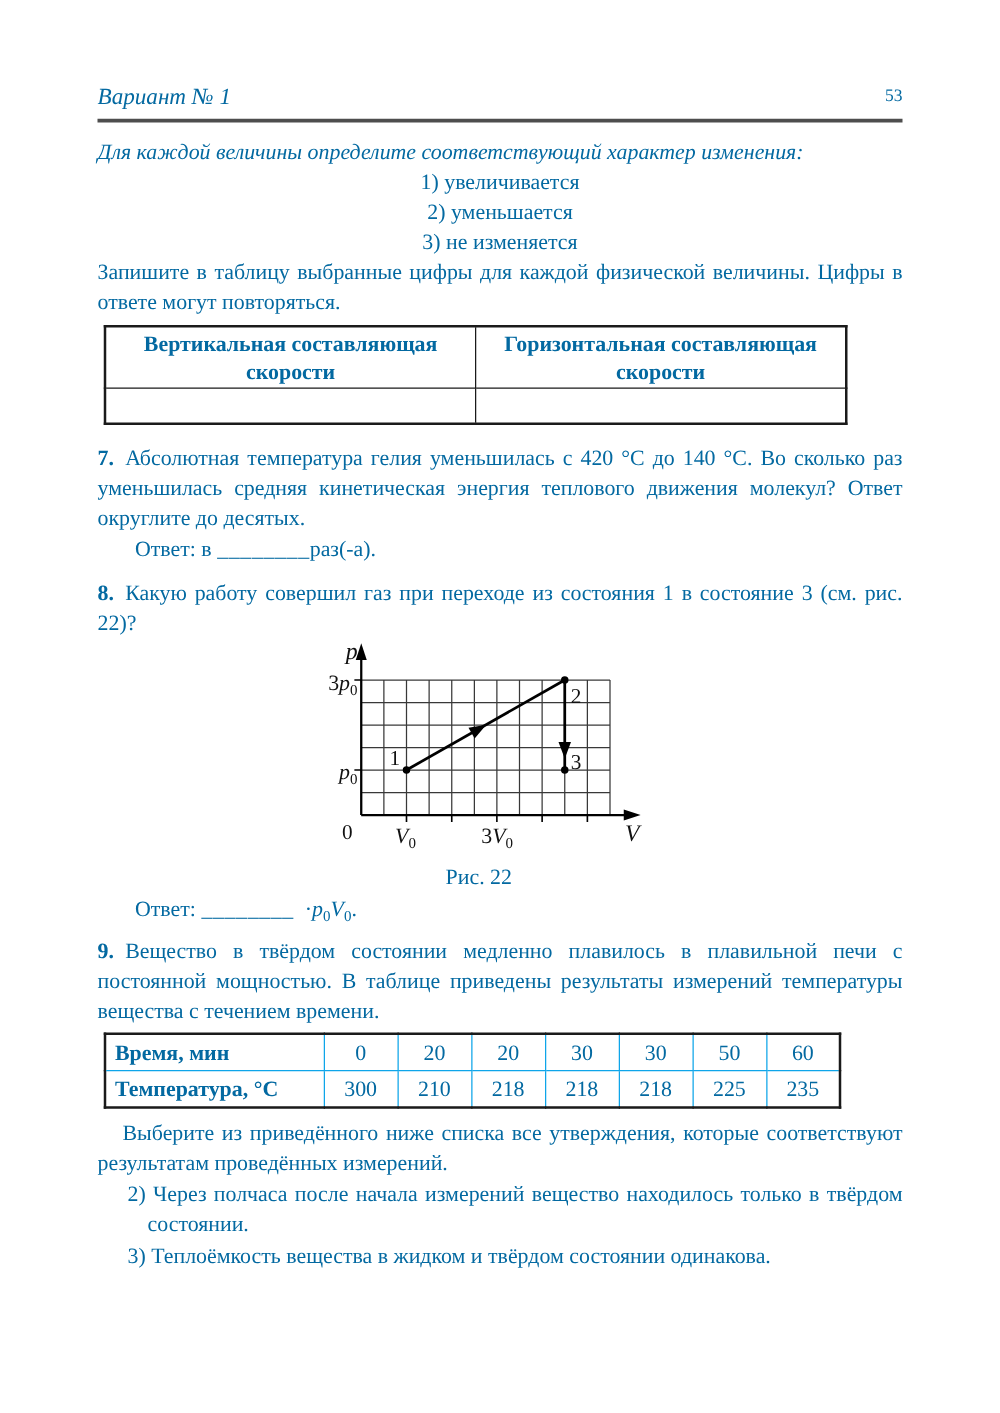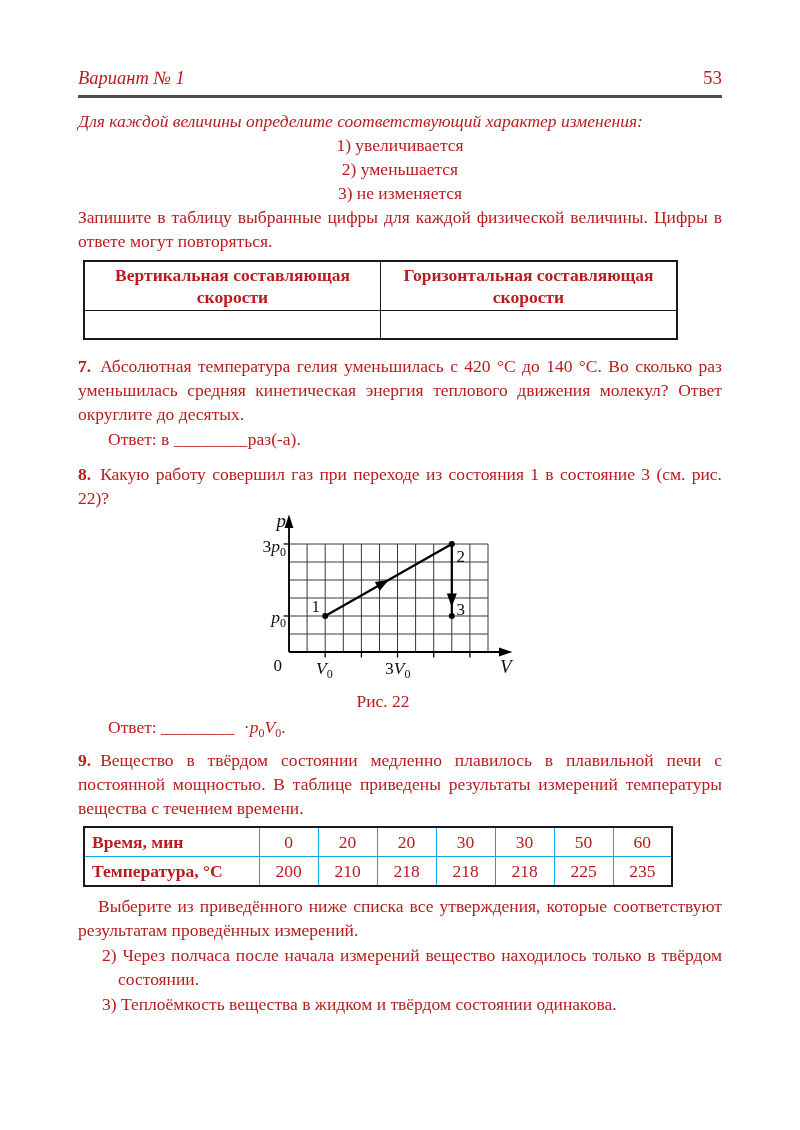--- a/index.html
+++ b/index.html
@@ -5,32 +5,32 @@
   html,body{margin:0;padding:0;background:#ffffff;}
   .page{
     position:relative;
     width:800px;height:1130px;
     box-sizing:border-box;
     padding:66px 78px 0 78px;
     background:#ffffff;
     font-family:"Liberation Serif","DejaVu Serif",serif;
     font-size:17.5px;
     line-height:24px;
-    color:#b91c1c;
+    color:#0369a1;
     overflow:hidden;
   }
   p{margin:0;}
   .just{text-align:justify;}
   .hdr{
     display:flex;justify-content:space-between;align-items:flex-end;
     border-bottom:3px solid #4e4e4e;
     padding-bottom:5px;
   }
   .hdr .variant{font-style:italic;font-size:18.5px;}
-  .hdr .pageno{font-size:19px;}
+  .hdr .pageno{font-size:14px;}
   .p1{margin-top:11px;font-style:italic;}
   .opt{text-align:center;}
   .bnum{font-weight:bold;margin-right:9px;}
   .ansline{margin-left:30px;margin-top:1px;}
   .blank{letter-spacing:0.5px;}
   .it{font-style:italic;}
   .sub{font-size:12px;vertical-align:-4px;line-height:0;}
   table{border-collapse:collapse;border-radius:28px;}
   .t1{margin:7px 0 0 5px;width:595px;table-layout:fixed;border:2px solid #1a1a1a;}
   .t1 th{
@@ -173,21 +173,21 @@
       <td>0</td>
       <td>20</td>
       <td>20</td>
       <td>30</td>
       <td>30</td>
       <td>50</td>
       <td>60</td>
     </tr>
     <tr>
       <th>Температура, °C</th>
-      <td>200</td>
+      <td>300</td>
       <td>210</td>
       <td>218</td>
       <td>218</td>
       <td>218</td>
       <td>225</td>
       <td>235</td>
     </tr>
   </tbody>
     </table>
 

